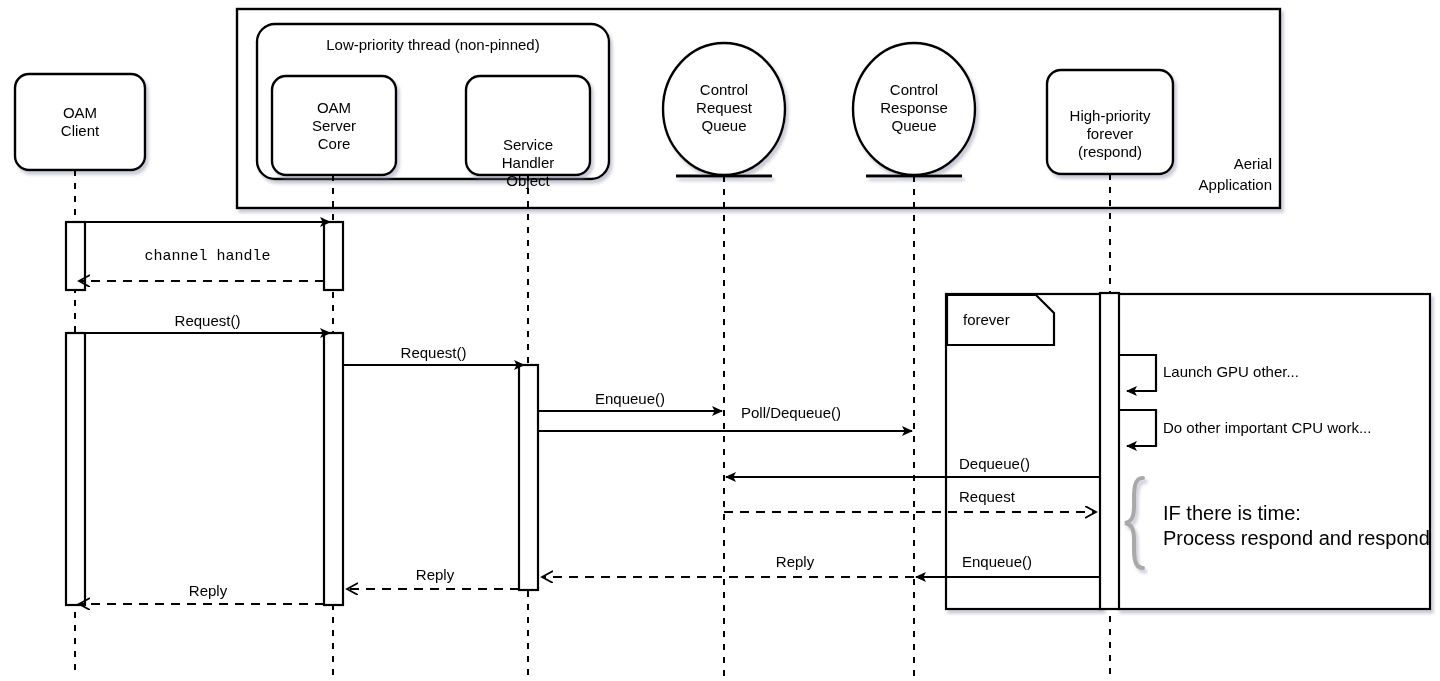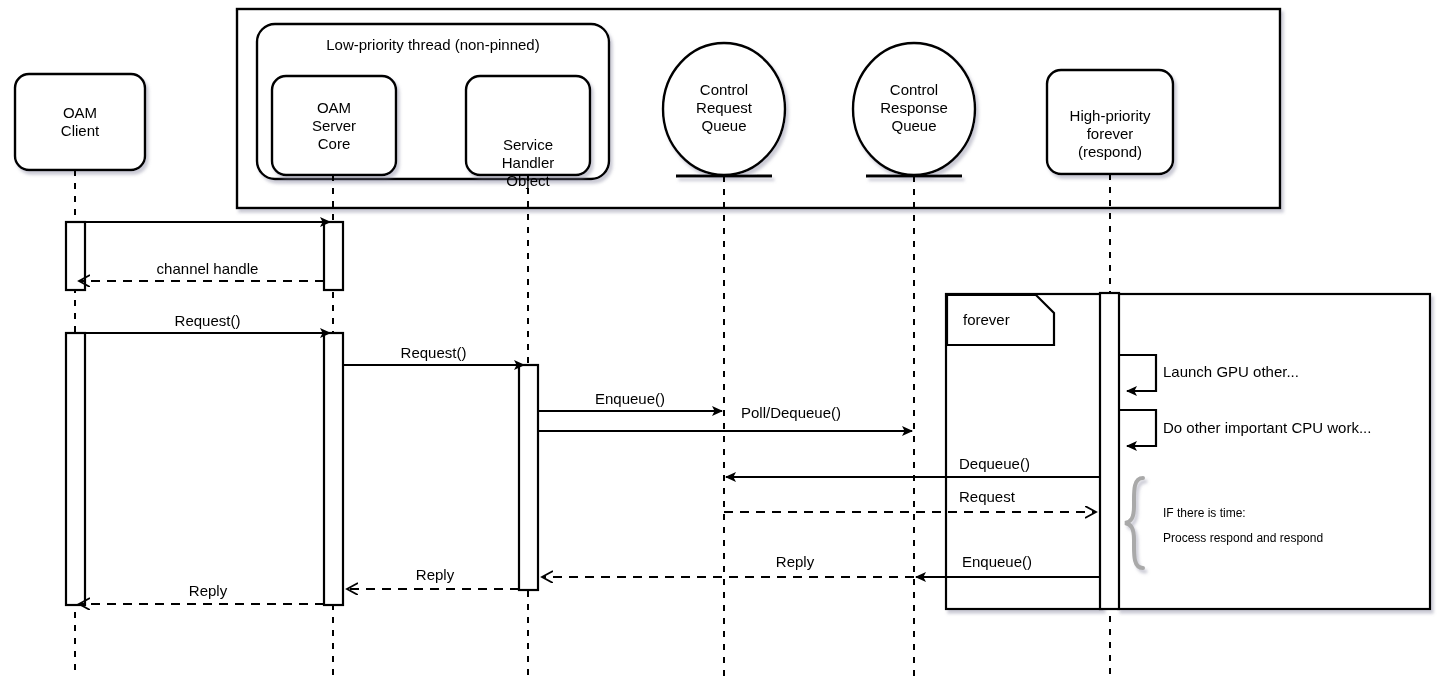--- a/index.html
+++ b/index.html
@@ -146,25 +146,29 @@
   <div class="boxtxt" style="left:853px;top:62px;width:122px;height:92px;">
     <span><span>Control</span><br><span>Response</span><br><span>Queue</span></span>
   </div>
 
   <div class="boxtxt" style="left:1047px;top:70px;width:126px;height:128px;">
     <span><span>High-priority</span><br><span>forever</span><br><span>(respond)</span></span>
   </div>
 
   <div class="lbl c" style="left:257px;top:36px;width:352px;">Low-priority thread (non-pinned)</div>
 
+  <div class="lbl r" style="left:1060px;top:153px;width:212px;line-height:21px;">
+    <span>Aerial</span><br>
+    <span>Application</span>
+  </div>
 
   <div class="lbl" style="left:963px;top:311px;">forever</div>
 
 
-  <div class="lbl c" style="left:85px;top:260px;width:245px;">channel handle</div>
+  <div class="lbl c" style="left:85px;top:248px;width:245px;font-family:Liberation Mono, monospace;">channel handle</div>
 
   <div class="lbl c" style="left:85px;top:312px;width:245px;">Request()</div>
 
   <div class="lbl c" style="left:343px;top:344px;width:181px;">Request()</div>
 
   <div class="lbl c" style="left:538px;top:390px;width:184px;">Enqueue()</div>
 
   <div class="lbl c" style="left:700px;top:404px;width:182px;">Poll/Dequeue()</div>
 
   <div class="lbl" style="left:959px;top:455px;">Dequeue()</div>
@@ -176,18 +180,18 @@
   <div class="lbl c" style="left:700px;top:553px;width:190px;">Reply</div>
 
   <div class="lbl c" style="left:350px;top:566px;width:170px;">Reply</div>
 
   <div class="lbl c" style="left:92px;top:582px;width:232px;">Reply</div>
 
   <div class="lbl" style="left:1163px;top:363px;">Launch GPU other...</div>
 
   <div class="lbl" style="left:1163px;top:419px;">Do other important CPU work...</div>
 
-  <div class="lbl" style="left:1163px;top:501px;line-height:25px;font-size:12px;">
+  <div class="lbl" style="left:1163px;top:501px;line-height:25px;font-size:20px;">
     <span>IF there is time:</span><br>
     <span>Process respond and respond</span>
   </div>
 
 </div>
 
 </body></html>

